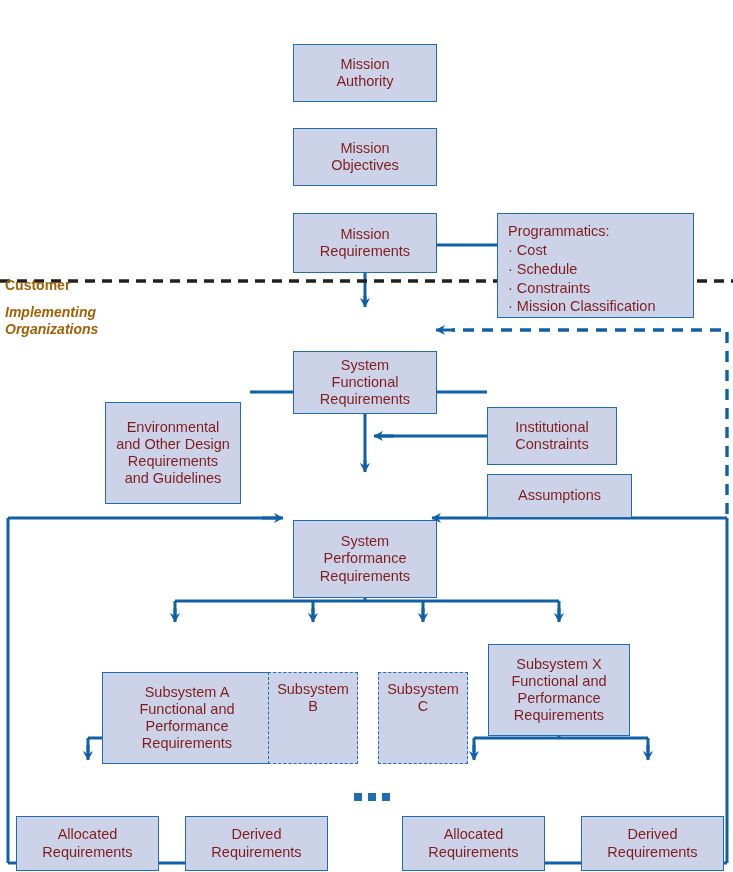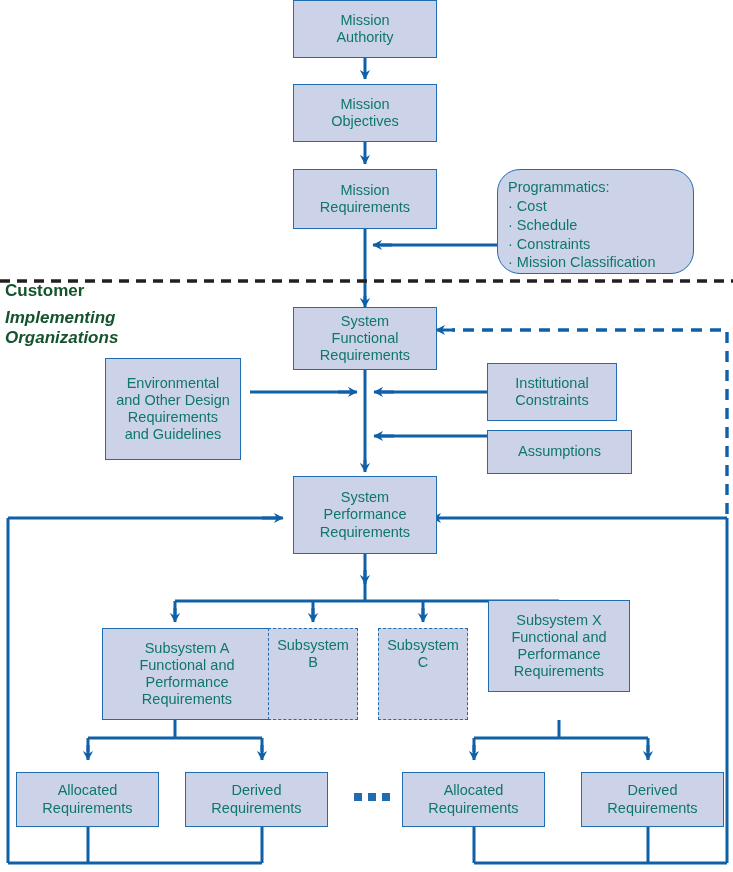--- a/index.html
+++ b/index.html
@@ -3,28 +3,28 @@
 <meta charset="utf-8">
 <style>
   html,body{margin:0;padding:0;background:#ffffff;}
   body{width:733px;height:872px;overflow:hidden;
        font-family:"Liberation Sans","DejaVu Sans",sans-serif;}
   #stage{position:relative;width:733px;height:872px;background:#fff;}
   #wires{position:absolute;left:0;top:0;width:733px;height:872px;}
   .node{position:absolute;box-sizing:border-box;
         background:#ccd3e9;border:1.6px solid #1f6cb0;
         display:flex;align-items:center;justify-content:center;
-        text-align:center;color:#0f766e;font-size:14.5px;line-height:1.18;
-        padding:2px 4px;}
+        text-align:center;color:#7f1d1d;font-size:14.5px;line-height:1.18;
+        padding:2px 4px;margin-top:44px;}
   .node.dashed{border:1.6px dashed #1f6cb0;}
   .node span{display:block;white-space:pre-line;}
   .prog{justify-content:flex-start;align-items:flex-start;
-        text-align:left;padding:8px 10px;font-size:14.5px;line-height:1.30;border-radius:23px;}
-  .divlabel{position:absolute;color:#14532d;font-weight:bold;
-            font-size:17px;line-height:1.22;white-space:pre-line;}
+        text-align:left;padding:8px 10px;font-size:14.5px;line-height:1.30;}
+  .divlabel{position:absolute;color:#a16207;font-weight:bold;
+            font-size:14px;line-height:1.22;white-space:pre-line;}
   .dots{position:absolute;display:flex;gap:6px;align-items:center;}
   .dots i{display:block;width:8px;height:8px;background:#1f6cb0;}
 </style>
 </head>
 <body>
 
 <div id="stage">
 
   <svg id="wires" viewBox="0 0 733 872" xmlns="http://www.w3.org/2000/svg">
     <defs>

